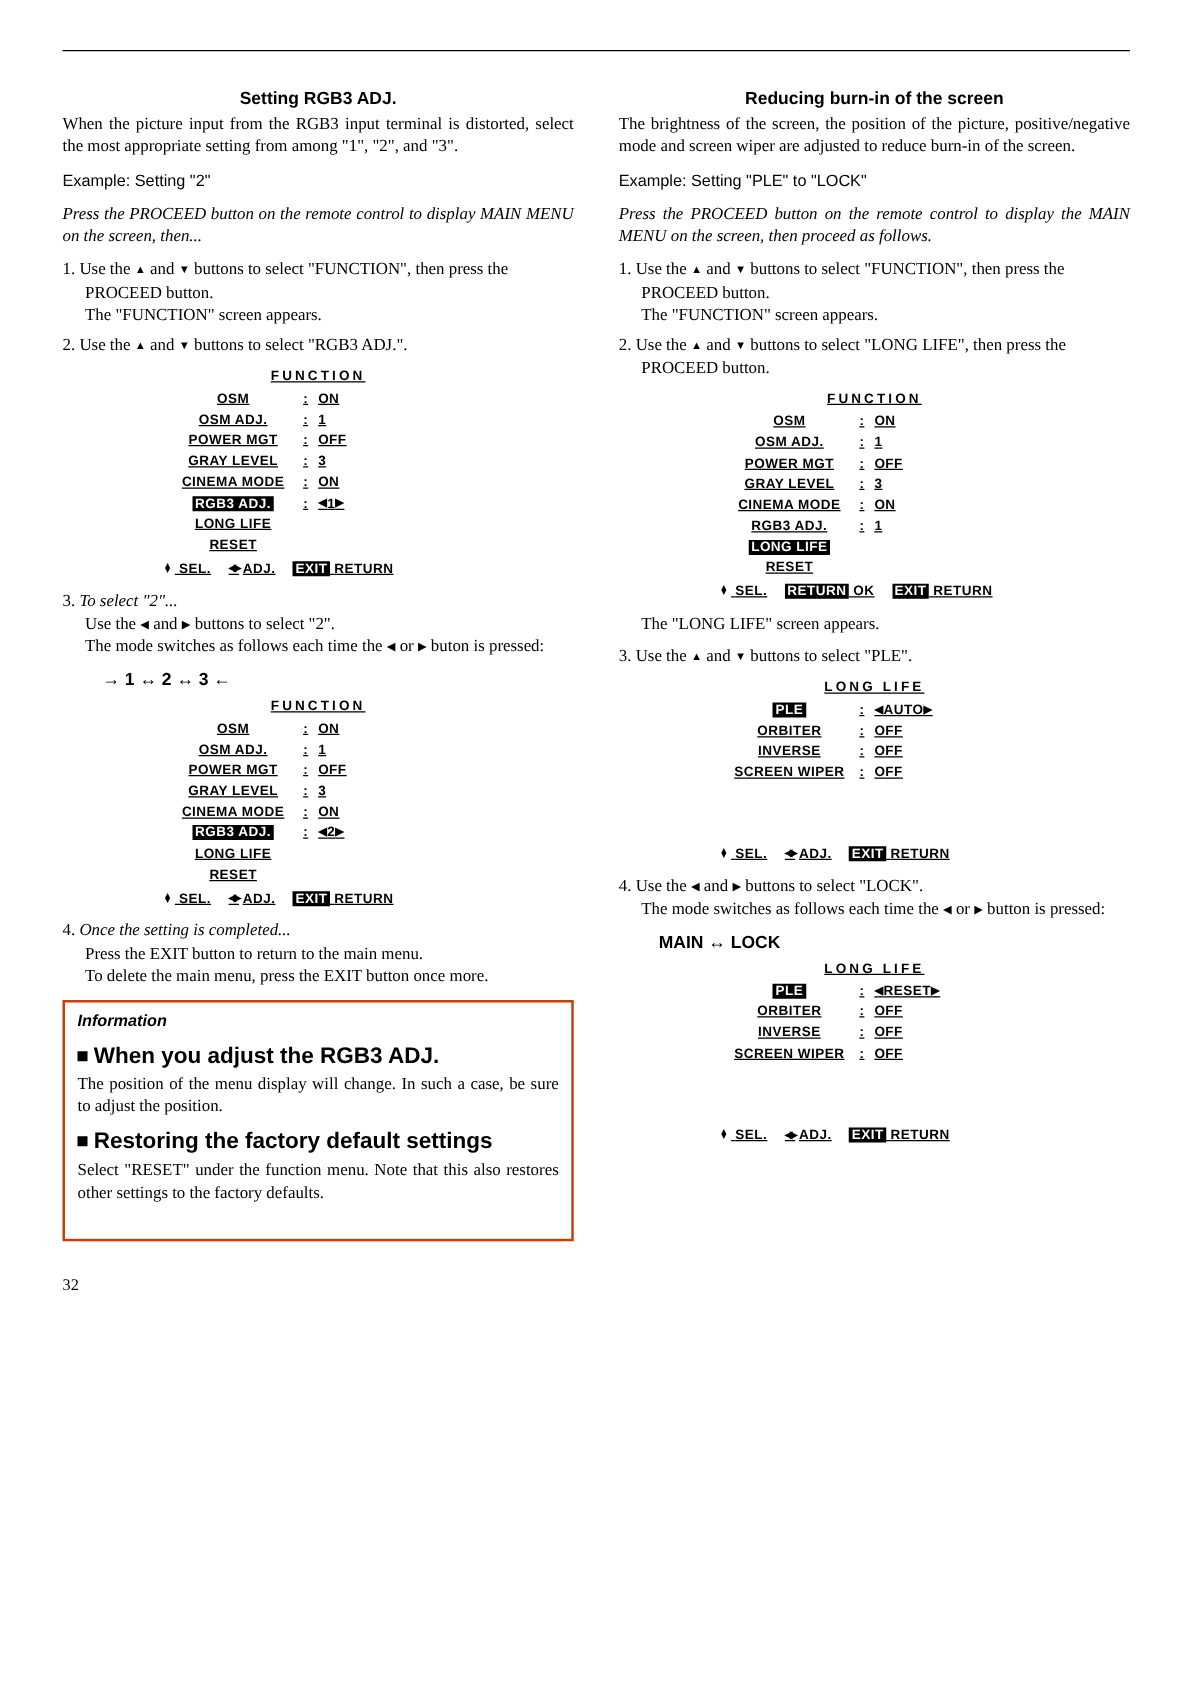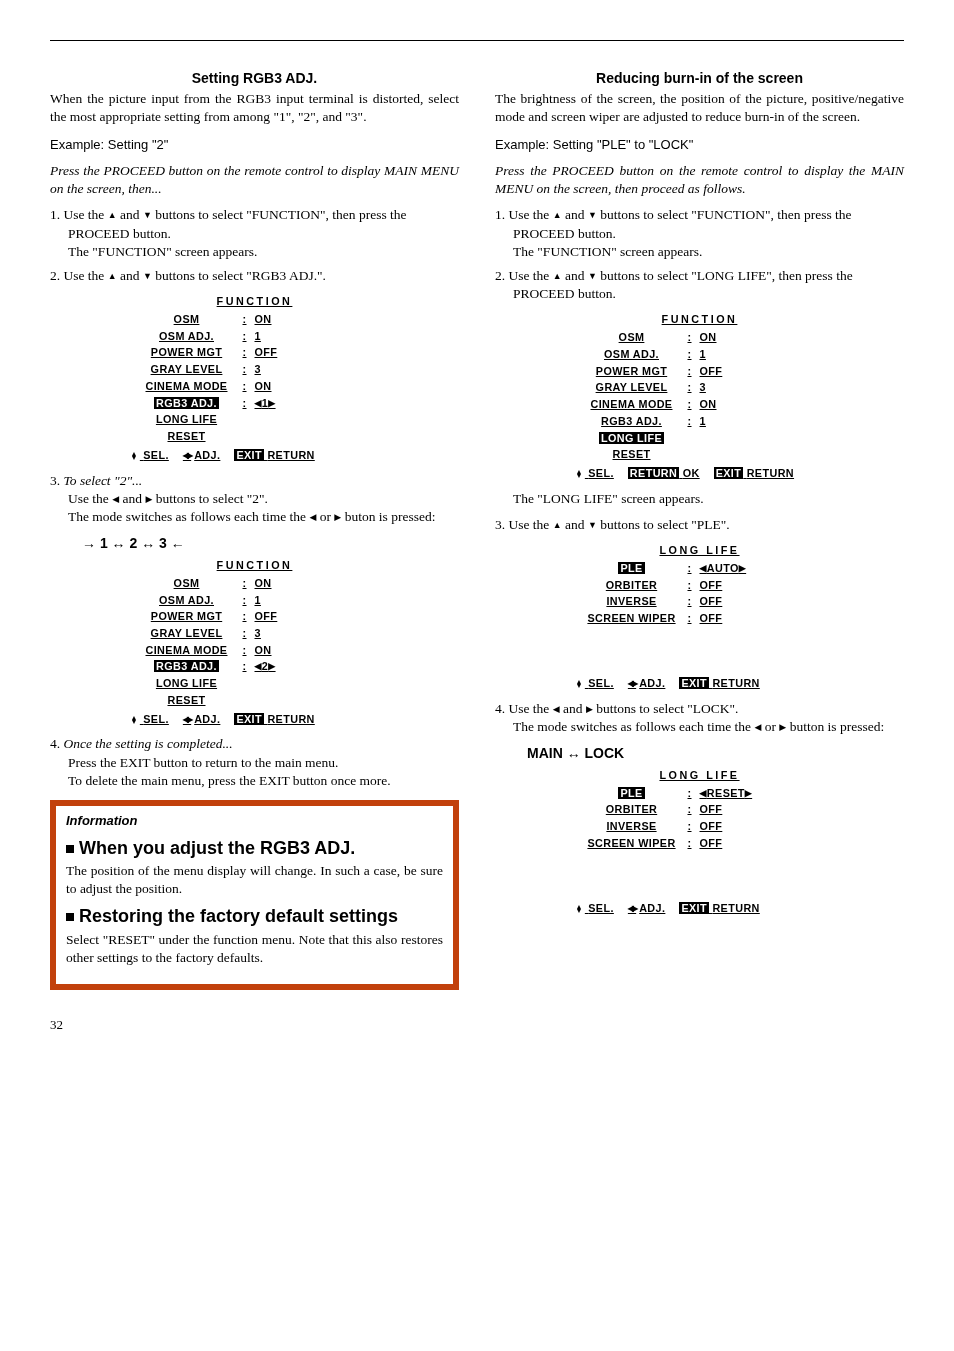--- a/index.html
+++ b/index.html
@@ -32,21 +32,21 @@
     text-decoration: underline;
   }
   .osd .title { text-align: center; letter-spacing: 2.5px; margin-bottom: 1px; }
   .osd .row { display: flex; }
   .osd .k { width: 112px; text-align: center; }
   .osd .c { width: 12px; }
   .osd .v { flex: 1; }
   .hl { background: #000; color: #fff; padding: 0 2px; }
   .osd .foot { margin-top: 2px; display: flex; gap: 14px; }
   .navline { font-family: Arial, Helvetica, sans-serif; font-size: 14px; font-weight: bold; margin: 2px 0 2px 32px; white-space: pre; }
-  .infobox { border: 6px solid #c2410c; padding: 6px 10px 13px 10px; margin-top: 10px; }
+  .infobox { border: 2px solid #c2410c; padding: 6px 10px 24px 10px; margin-top: 10px; }
   .infobox .itl { font-family: Arial, Helvetica, sans-serif; font-weight: bold; font-style: italic; font-size: 13px; margin-bottom: 4px; }
   .infobox .sub { font-family: Arial, Helvetica, sans-serif; font-weight: bold; font-size: 18px; margin: 6px 0 2px 0; }
   .infobox p { font-family: "Times New Roman", serif; }
   .pgnum { text-align: left; font-family: "Times New Roman", serif; font-size: 13px; margin-top: 26px; }
   .tri-left::before  { content: "\25C0"; font-size: 9px; vertical-align: 1px; }
   .tri-right::before { content: "\25B6"; font-size: 9px; vertical-align: 1px; }
   .tri-up::before    { content: "\25B2"; font-size: 9px; vertical-align: 1px; }
   .tri-down::before  { content: "\25BC"; font-size: 9px; vertical-align: 1px; }
   .updown::before    { content: "\25B2"; font-size: 7px; display:block; line-height:0.6; }
   .updown::after     { content: "\25BC"; font-size: 7px; display:block; line-height:0.6; }

